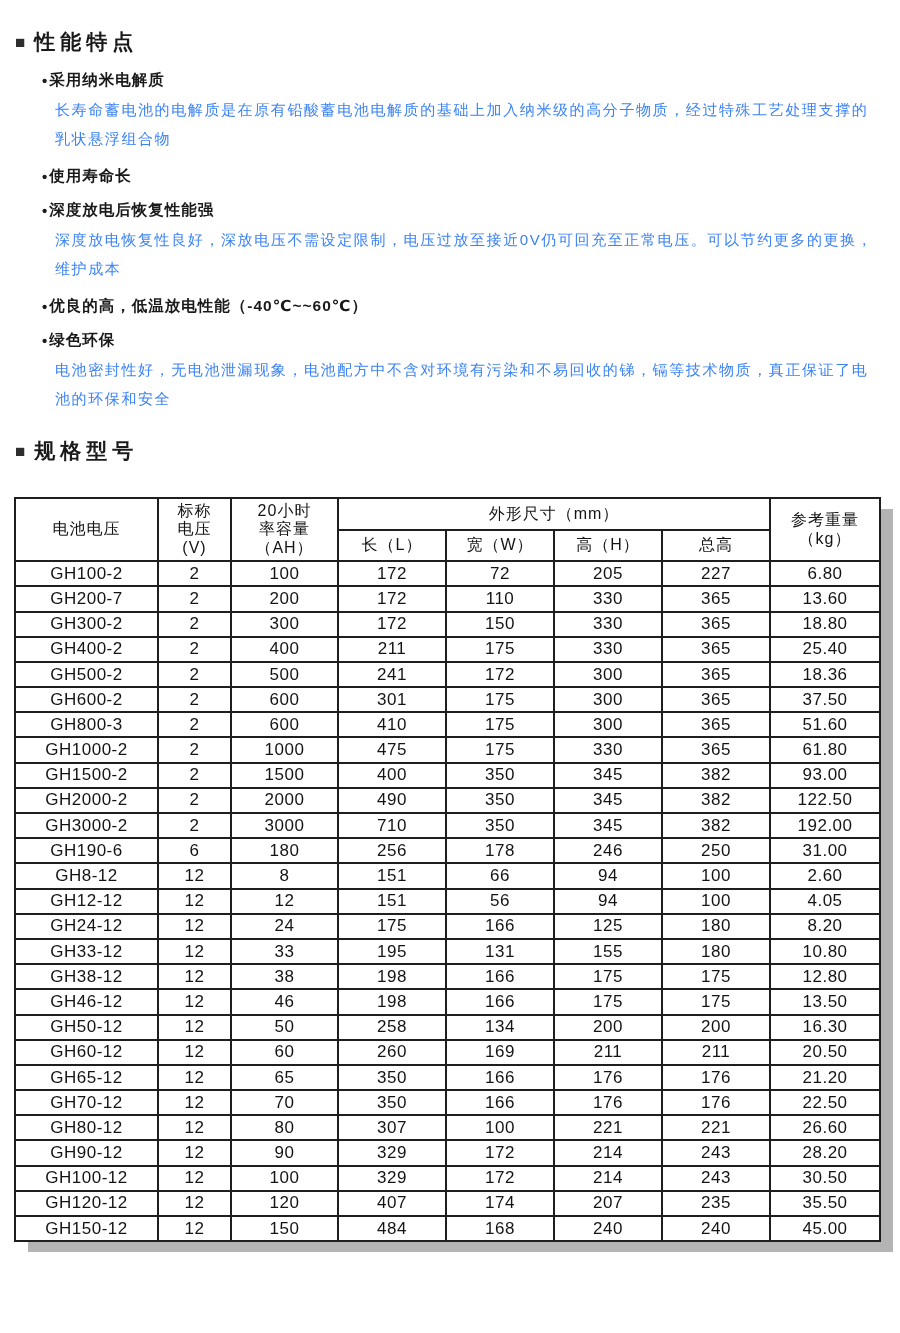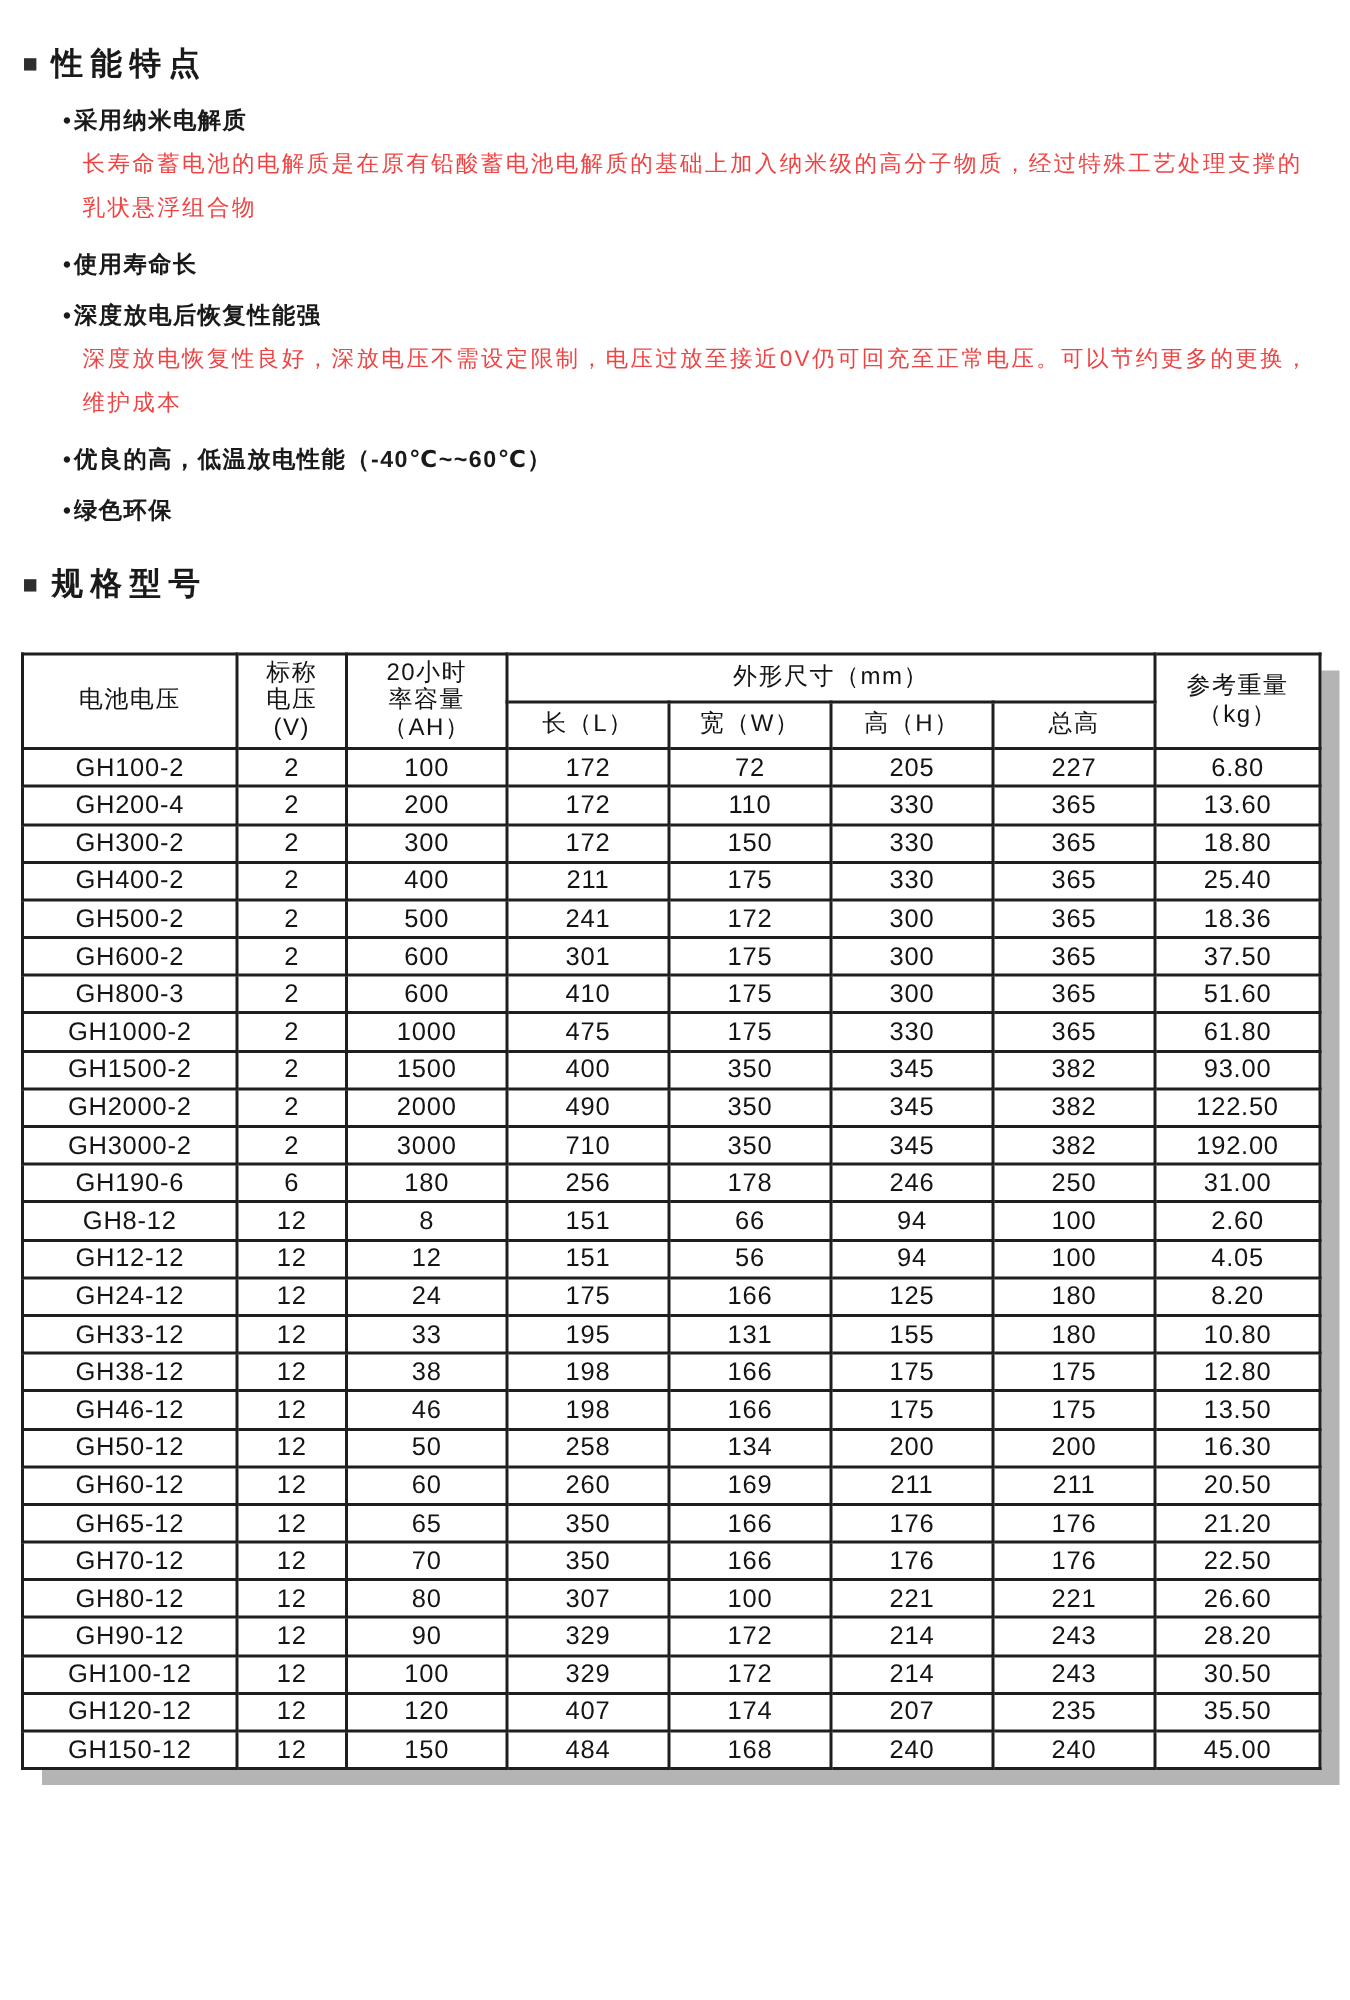--- a/index.html
+++ b/index.html
@@ -38,21 +38,21 @@
     color:#1a1a1a;
     display:flex;
     align-items:center;
     gap:2px;
   }
   .bullet{ font-size:15px; line-height:1; letter-spacing:0; }
   .feature-body{
     font-size:15px;
     line-height:1.9;
     letter-spacing:1.6px;
-    color:#ef4444;
+    color:#3b82f6;
     margin:5px 0 0 13px;
     width:828px;
   }
 
   
   .specs-title{ margin-top:24px; }
 
   .table-wrap{
     display:inline-block;
     margin:32px 0 0 -1px;
@@ -131,20 +131,21 @@
         <span class="bullet">•</span>
         <span>优良的高，低温放电性能（-40℃~~60℃）</span>
       </div>
     </div>
 
     <div class="feature-item">
       <div class="feature-heading">
         <span class="bullet">•</span>
         <span>绿色环保</span>
       </div>
+      <div class="feature-body">电池密封性好，无电池泄漏现象，电池配方中不含对环境有污染和不易回收的锑，镉等技术物质，真正保证了电池的环保和安全</div>
     </div>
 
   </div>
 
   
   <div class="section-title specs-title">
     <span class="square-marker">■</span>
     <span>规格型号</span>
   </div>
 
@@ -185,21 +186,21 @@
             <td>GH100-2</td>
             <td>2</td>
             <td>100</td>
             <td>172</td>
             <td>72</td>
             <td>205</td>
             <td>227</td>
             <td>6.80</td>
           </tr>
           <tr>
-            <td>GH200-4</td>
+            <td>GH200-7</td>
             <td>2</td>
             <td>200</td>
             <td>172</td>
             <td>110</td>
             <td>330</td>
             <td>365</td>
             <td>13.60</td>
           </tr>
           <tr>
             <td>GH300-2</td>

